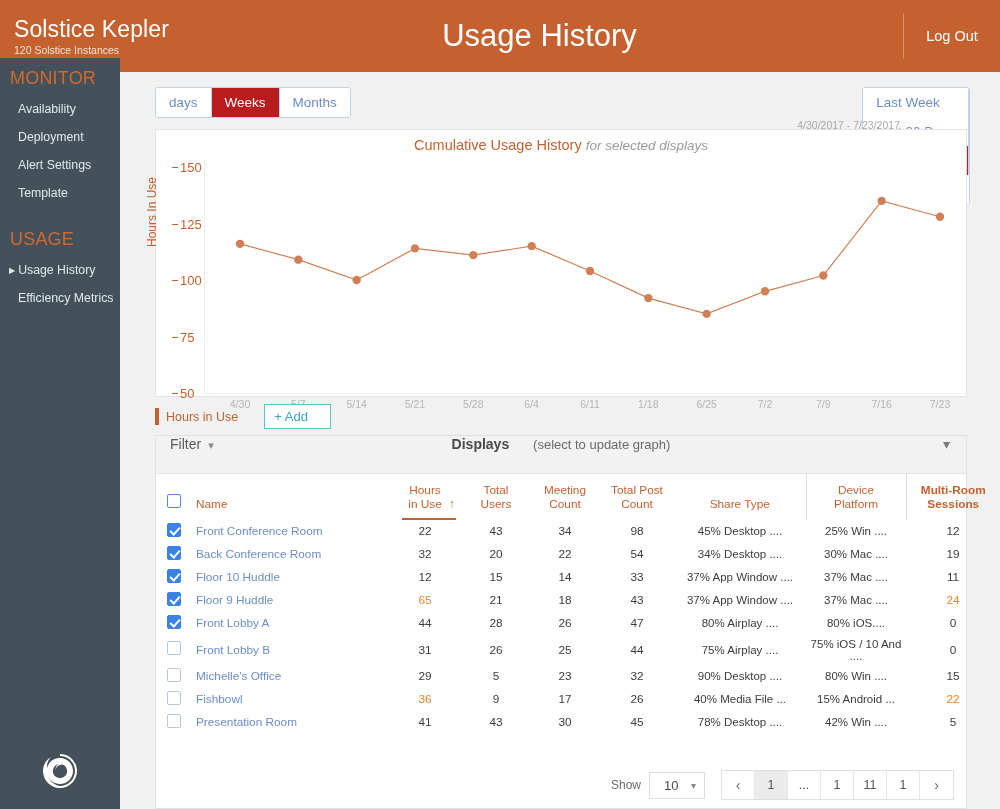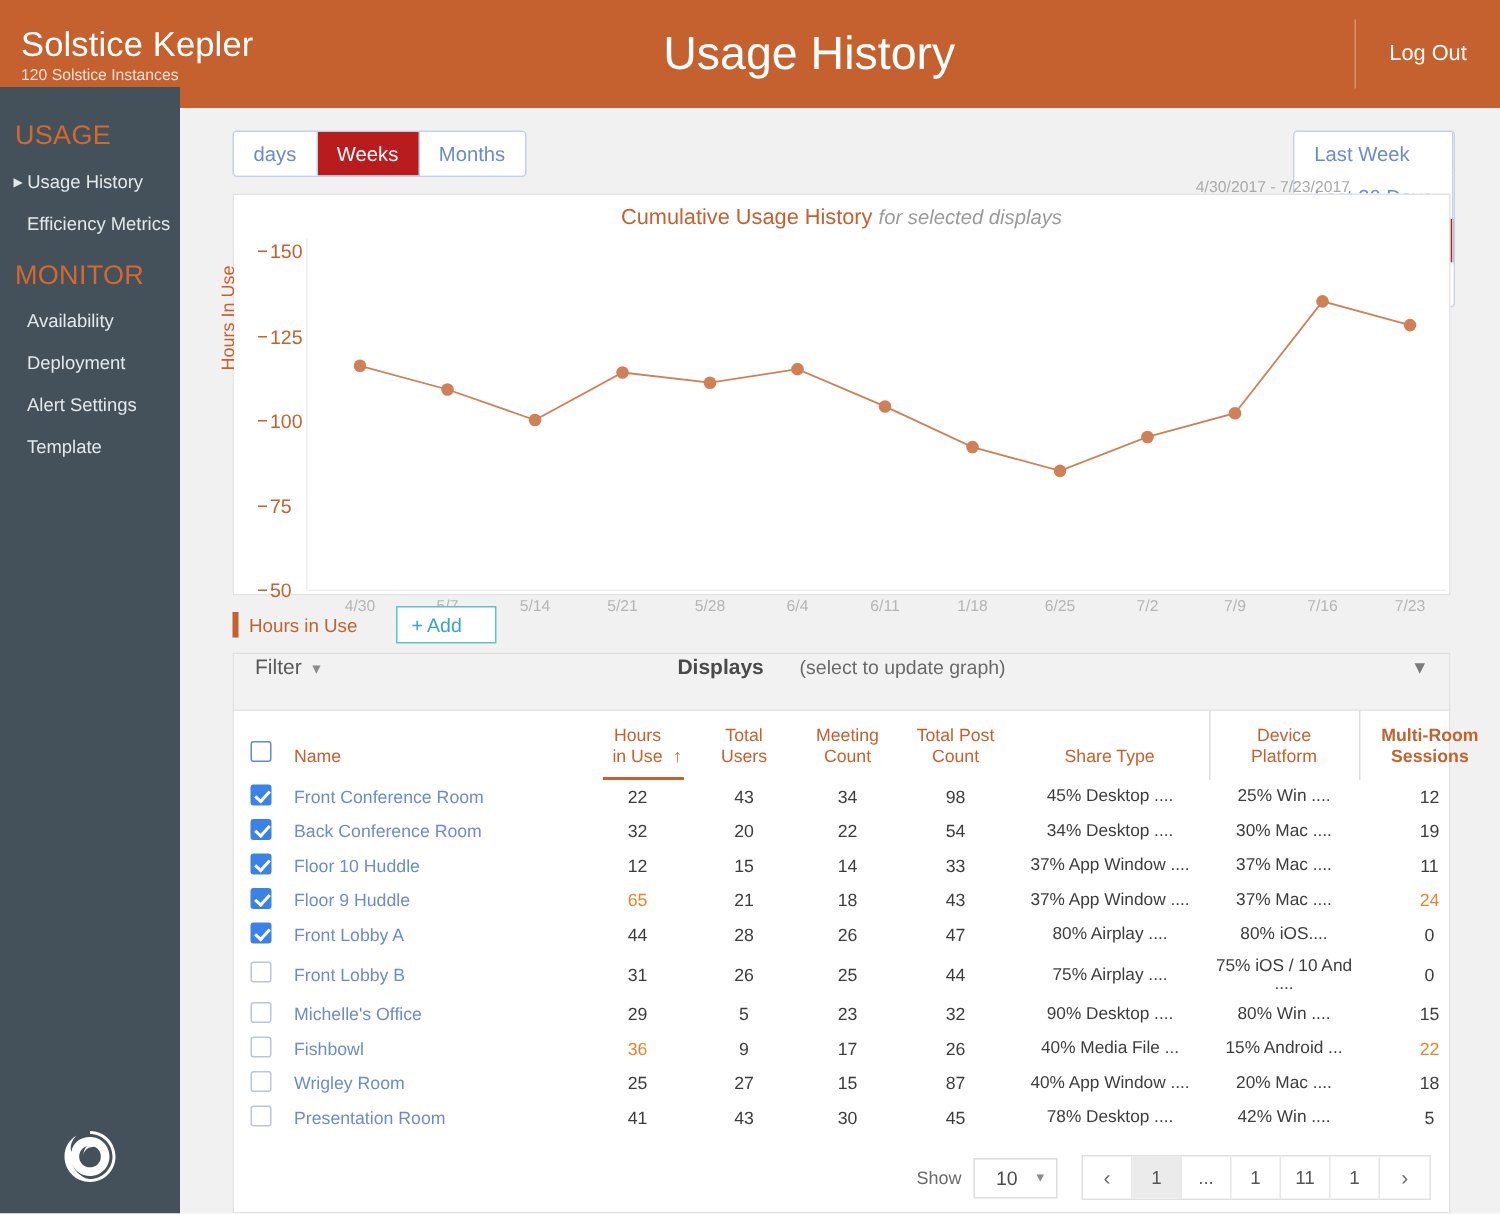--- a/index.html
+++ b/index.html
@@ -200,32 +200,32 @@
       <div class="brand-sub">120 Solstice Instances</div>
     </div>
     <div class="header-title">Usage History</div>
     <div class="logout-wrap">
       <span class="logout">Log Out</span>
     </div>
   </div>
 
   <div class="sidebar">
     <div>
-      <div class="side-head usage">USAGE</div>
-      <div class="side-item active">
-        <span class="caret">▶</span><span>Usage History</span>
-      </div>
-      <div class="side-item">Efficiency Metrics</div>
-    </div>
-    <div>
       <div class="side-head">MONITOR</div>
       <div class="side-item">Availability</div>
       <div class="side-item">Deployment</div>
       <div class="side-item">Alert Settings</div>
       <div class="side-item">Template</div>
+    </div>
+    <div>
+      <div class="side-head usage">USAGE</div>
+      <div class="side-item active">
+        <span class="caret">▶</span><span>Usage History</span>
+      </div>
+      <div class="side-item">Efficiency Metrics</div>
     </div>
     <svg class="side-logo" viewBox="0 0 40 40">
       <path d="M20 3 C29.4 3 37 10.6 37 20 C37 29.4 29.4 37 20 37 C10.6 37 3 29.4 3 20 C3 14 6 9 11 6
                C7.5 9.6 6.5 13.5 7.6 17 C8.2 11.5 13 7 20 7 C27.2 7 33 12.8 33 20 C33 27.2 27.2 33 20 33
                C14 33 9 29 7.6 23.5 C9.6 31 16.2 35 20 35 C28.3 35 35 28.3 35 20 C35 11.7 28.3 5 20 5 Z" fill="#ffffff"></path>
       <circle cx="20" cy="20" r="7.2" fill="#44505a"></circle>
       <path d="M20 11.5 a8.5 8.5 0 0 1 8.2 6.2 a6.6 6.6 0 0 0 -12.6 1.3 a8.5 8.5 0 0 1 4.4 -7.5 z" fill="#ffffff" opacity="0.95"></path>
     </svg>
   </div>
 
@@ -422,31 +422,20 @@
               <td class="hot">36</td>
               <td>9</td>
               <td>17</td>
               <td>26</td>
               <td class="c-share">40% Media File ...</td>
               <td class="c-dev">15% Android ...</td>
               <td class="hot">22</td>
             </tr>
             <tr>
               <td><span class="cbox"></span></td>
-              <td class="c-name">Wrigley Room</td>
-              <td class="">25</td>
-              <td>27</td>
-              <td>15</td>
-              <td>87</td>
-              <td class="c-share">40% App Window ....</td>
-              <td class="c-dev">20% Mac ....</td>
-              <td class="">18</td>
-            </tr>
-            <tr>
-              <td><span class="cbox"></span></td>
               <td class="c-name">Presentation Room</td>
               <td class="">41</td>
               <td>43</td>
               <td>30</td>
               <td>45</td>
               <td class="c-share">78% Desktop ....</td>
               <td class="c-dev">42% Win ....</td>
               <td class="">5</td>
             </tr>
           </tbody>

